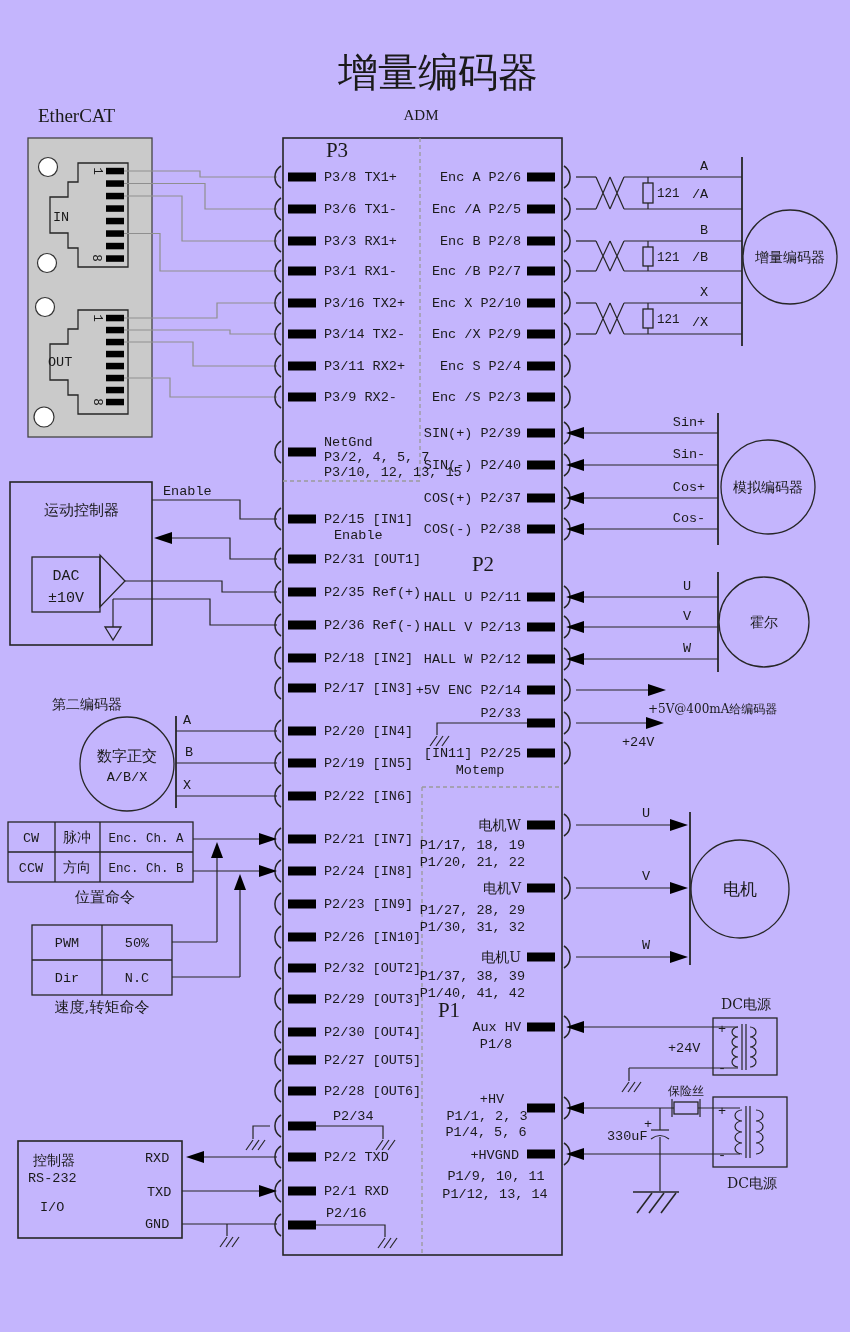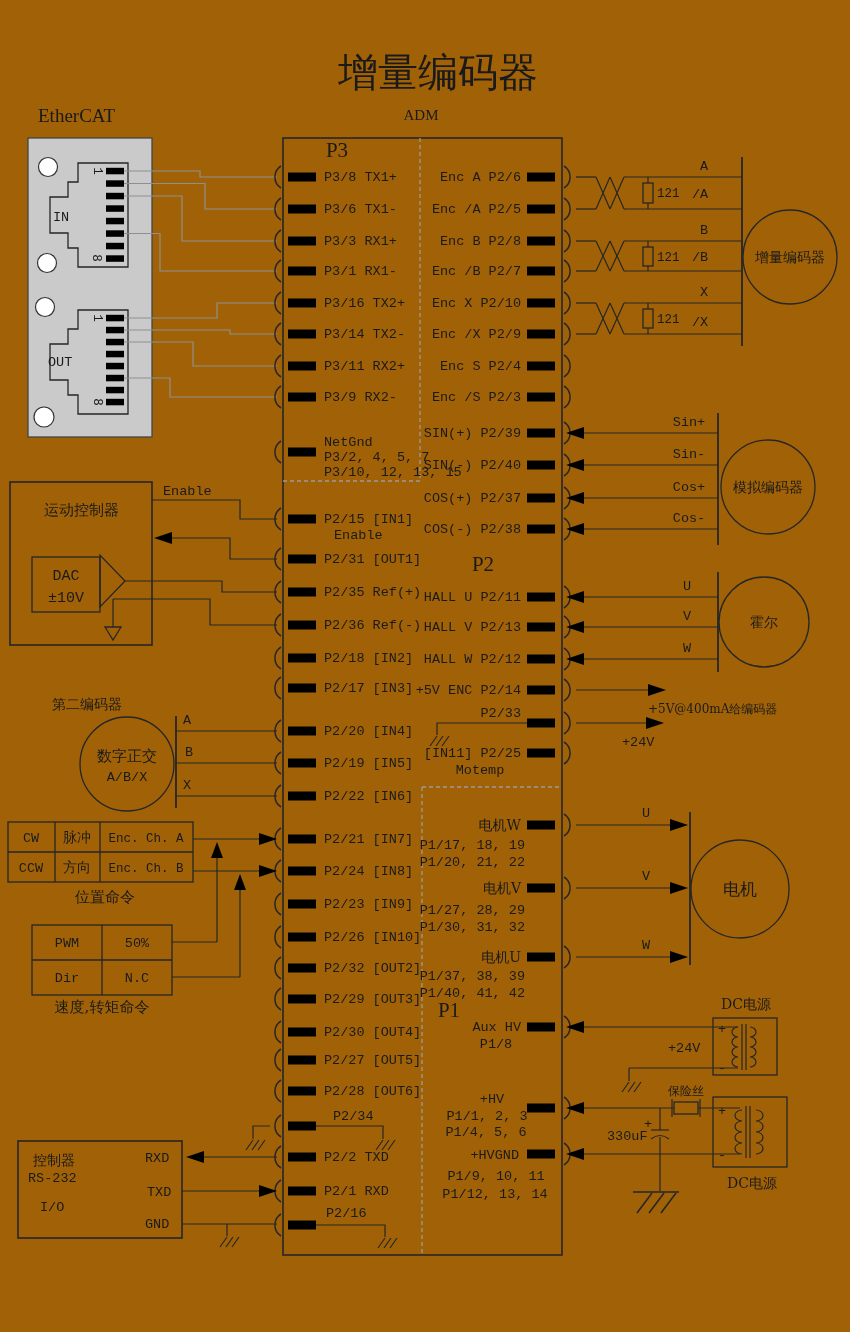--- a/index.html
+++ b/index.html
@@ -1,16 +1,16 @@
 <!DOCTYPE html>
 <html><head>
 <meta charset="utf-8">
 <style>
   html,body{margin:0;padding:0;background:#ffffff;}
-  .page{width:850px;height:1332px;position:relative;background:#a16207;}
+  .page{width:850px;height:1332px;position:relative;background:#c4b5fd;}
   svg{display:block;}
   .w{stroke:#262626;stroke-width:1.2;fill:none;}
   .bar{stroke:#262626;stroke-width:1.8;fill:none;}
   .gw{stroke:#8f8f8f;stroke-width:1.2;fill:none;}
   .bx{fill:none;stroke:#262626;stroke-width:1.6;}
   .bx2{fill:none;stroke:#262626;stroke-width:1.3;}
   .dsh{fill:none;stroke:#9a9a9a;stroke-width:1.3;stroke-dasharray:4 3;}
   .pin{fill:#000;stroke:none;}
   .ah{fill:#000;stroke:none;}
   .arc{fill:none;stroke:#262626;stroke-width:1.5;}

